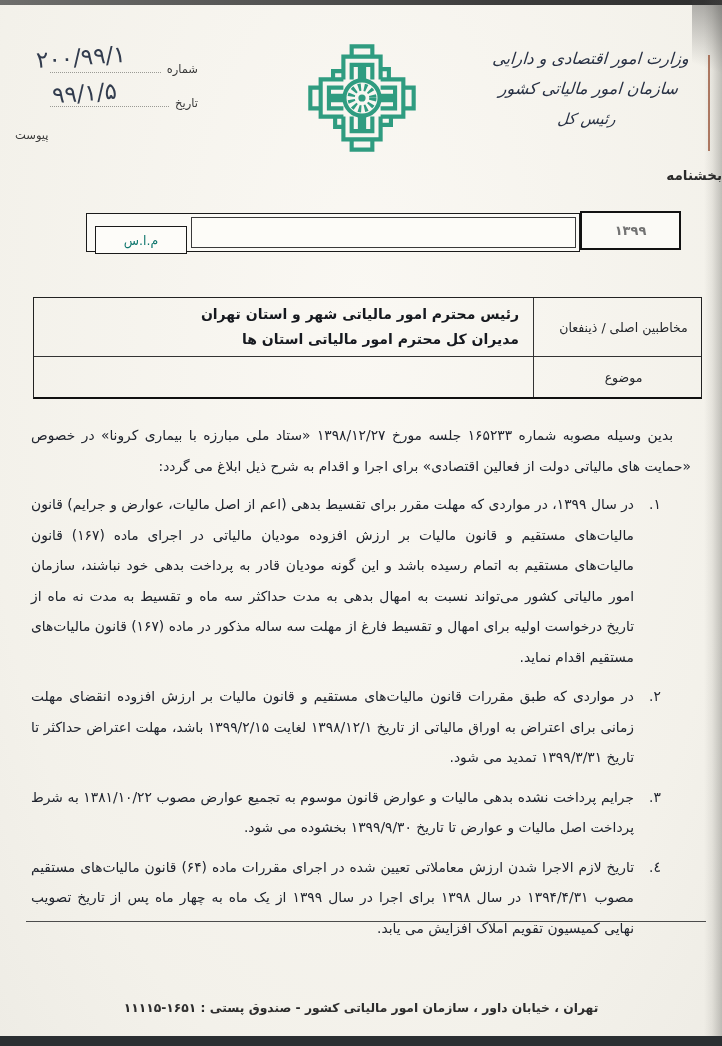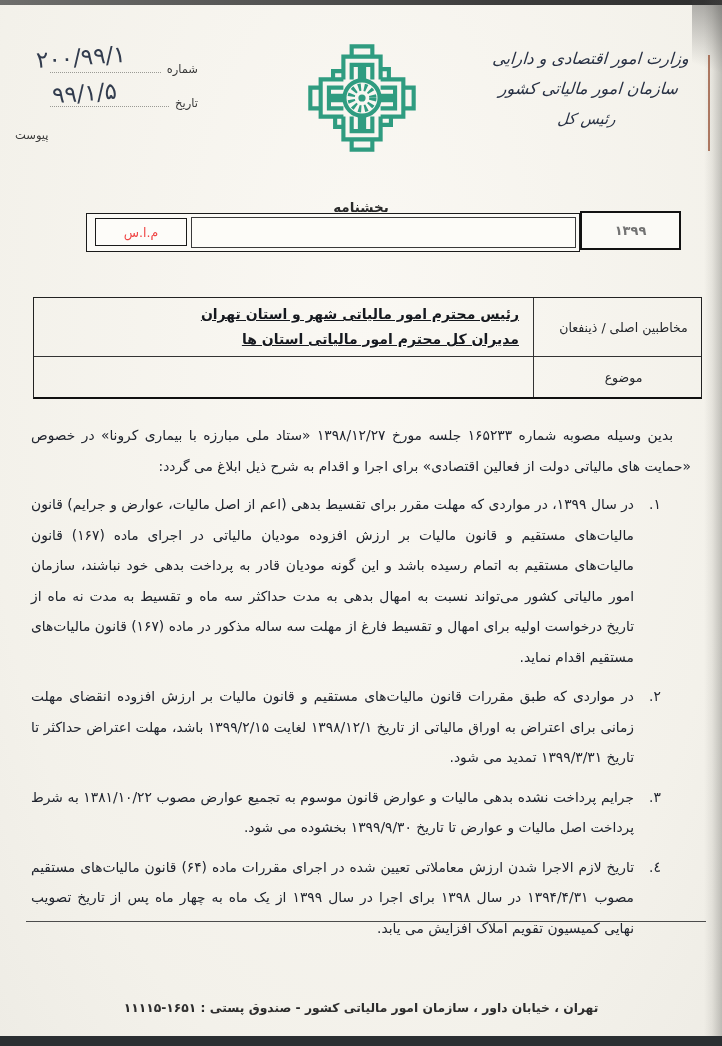--- a/index.html
+++ b/index.html
@@ -17,36 +17,36 @@
   
   .ministry{position:absolute;right:26px;top:44px;width:215px;text-align:center;color:#273043;font-style:italic;transform:skewX(-4deg);}
   .ministry .l1{font-size:16px;line-height:30px;}
   .ministry .l2{font-size:16px;line-height:30px;}
   .ministry .l3{font-size:15px;line-height:30px;}
   .logo{position:absolute;left:300px;top:36px;width:124px;height:124px;}
   .stamp-row{position:absolute;display:flex;align-items:flex-end;font-size:11.5px;color:#3a3a3a;}
   .stamp-row .slabel{flex:0 0 auto;padding-right:2px;}
   .stamp-row .dots{flex:1;border-bottom:1.5px dotted #9a9a94;margin:0 6px 3px 0;height:10px;}
   .hw{position:absolute;color:#323c4e;font-size:23px;letter-spacing:2px;direction:ltr;transform:rotate(-4deg);font-weight:500;}
-  .circular{position:absolute;top:167px;left:0;right:0;text-align:center;font-size:13.5px;font-weight:bold;color:#2b2b2b;letter-spacing:1px;margin-top:32px;}
+  .circular{position:absolute;top:167px;left:0;right:0;text-align:right;font-size:13.5px;font-weight:bold;color:#2b2b2b;letter-spacing:1px;}
   
   .box-year{position:absolute;left:580px;top:211px;width:97px;height:35px;border:2.5px solid #121212;background:#fbfaf6;
     display:flex;align-items:center;justify-content:center;font-size:13px;font-weight:bold;color:#737373;}
   .box-outer{position:absolute;left:86px;top:213px;width:492px;height:37px;border:1.5px solid #1a1a1a;background:#fbfaf6;}
-  .box-cat{position:absolute;left:8px;top:4px;width:90px;height:26px;border:1.5px solid #1a1a1a;background:#fdfcf9;
-    display:flex;align-items:center;justify-content:center;font-size:12.5px;color:#ef4444;}
+  .box-cat{position:absolute;left:8px;top:12px;width:90px;height:26px;border:1.5px solid #1a1a1a;background:#fdfcf9;
+    display:flex;align-items:center;justify-content:center;font-size:12.5px;color:#0f766e;}
   .box-mid{position:absolute;left:104px;top:3px;width:383px;height:29px;border:1px solid #3a3a3a;background:#fdfcf8;}
   
   .info-table{position:absolute;left:33px;top:297px;width:667px;border:1.5px solid #222;border-bottom:2.5px solid #101010;background:transparent;
     display:grid;grid-template-columns:168px 1fr;grid-template-rows:59px 40px;}
   .cell{display:flex;flex-direction:column;justify-content:center;}
   .cell.label{align-items:center;font-size:12.5px;color:#23262b;border-left:1px solid #333;padding-left:12px;}
   .cell.label.r1{border-bottom:1px solid #333;}
   .cell.value{padding-right:14px;font-weight:bold;font-size:14px;color:#16191f;}
-  .cell.value.r1{border-bottom:1px solid #333;line-height:25px;text-decoration:underline;}
+  .cell.value.r1{border-bottom:1px solid #333;line-height:25px;}
   
   .body-text{position:absolute;top:412px;right:31px;left:31px;font-size:13.8px;line-height:30.5px;text-align:justify;color:#20242e;}
   .intro{text-indent:18px;margin-bottom:8px;margin-top:8px;}
   .item{display:flex;gap:11px;margin-bottom:9px;margin-left:0;margin-right:26px;}
   .item .marker{flex:0 0 20px;text-align:center;}
   .item .item-text{flex:1;}
   .sep-line{position:absolute;top:921px;left:26px;width:680px;border-top:1.5px solid #4c4c4c;}
   .footer{position:absolute;top:1001px;left:0;right:0;text-align:center;font-size:12.3px;font-weight:bold;color:#2d2d2d;}
 </style>
 </head>

